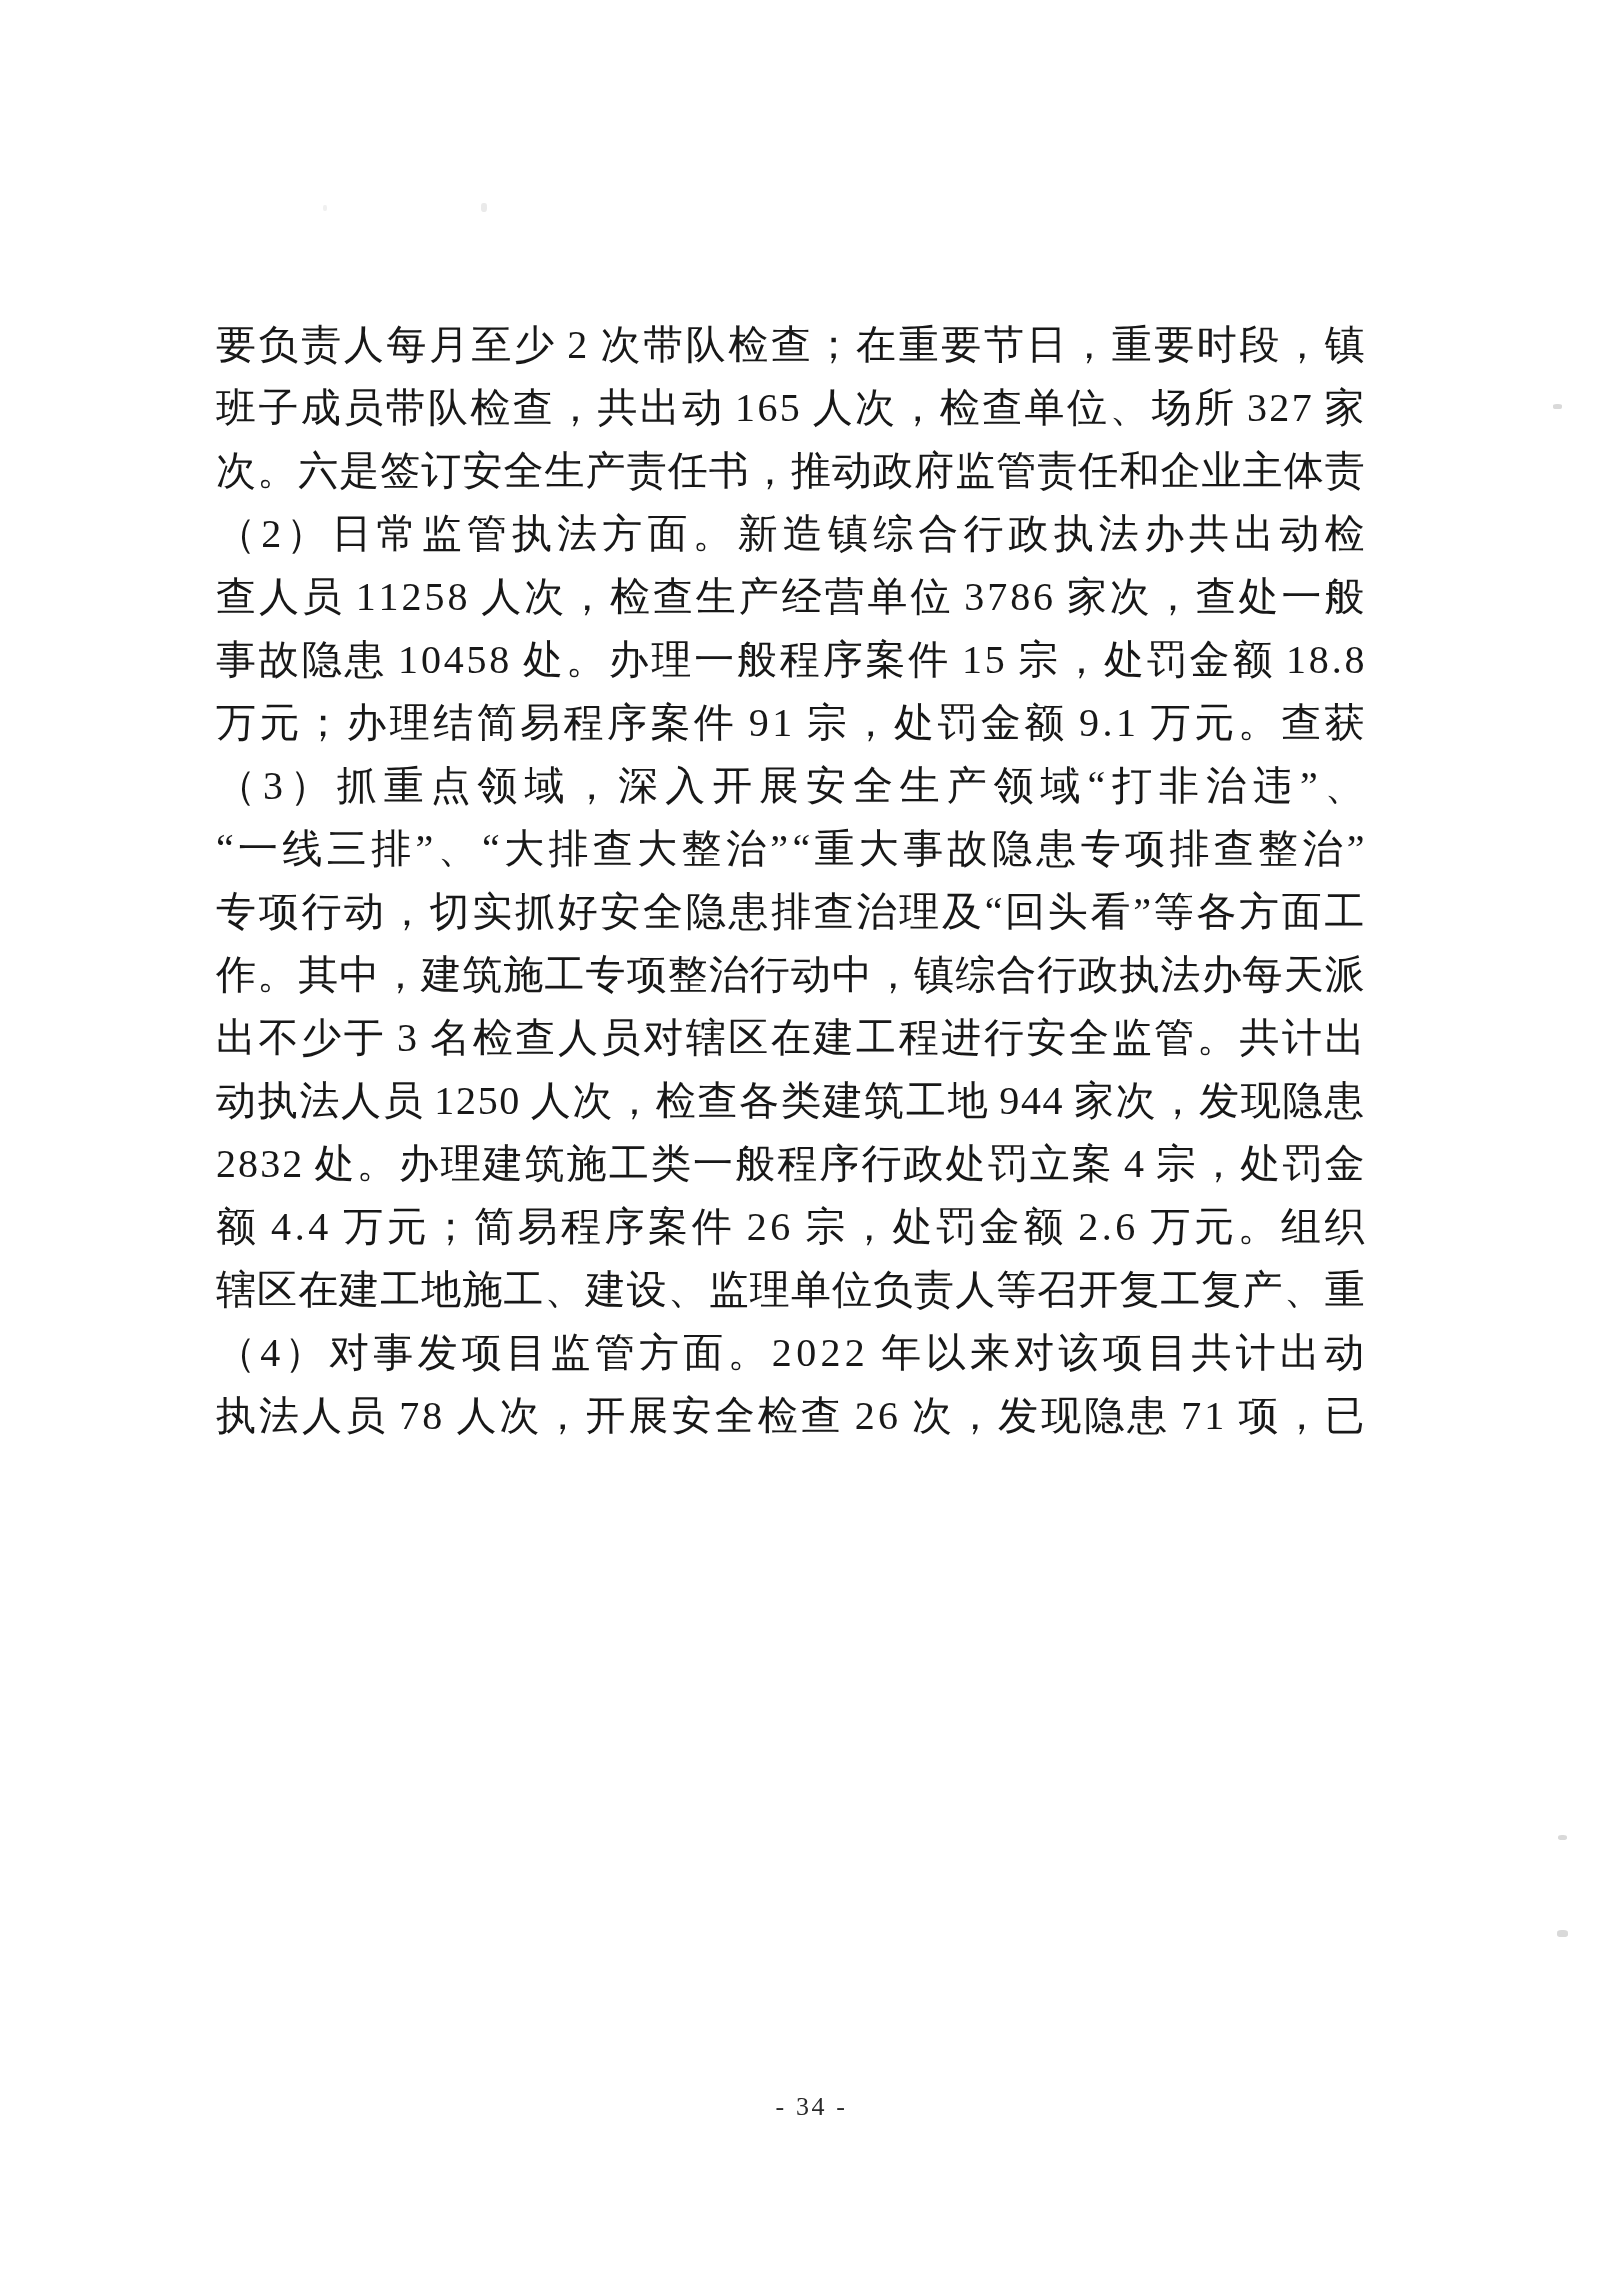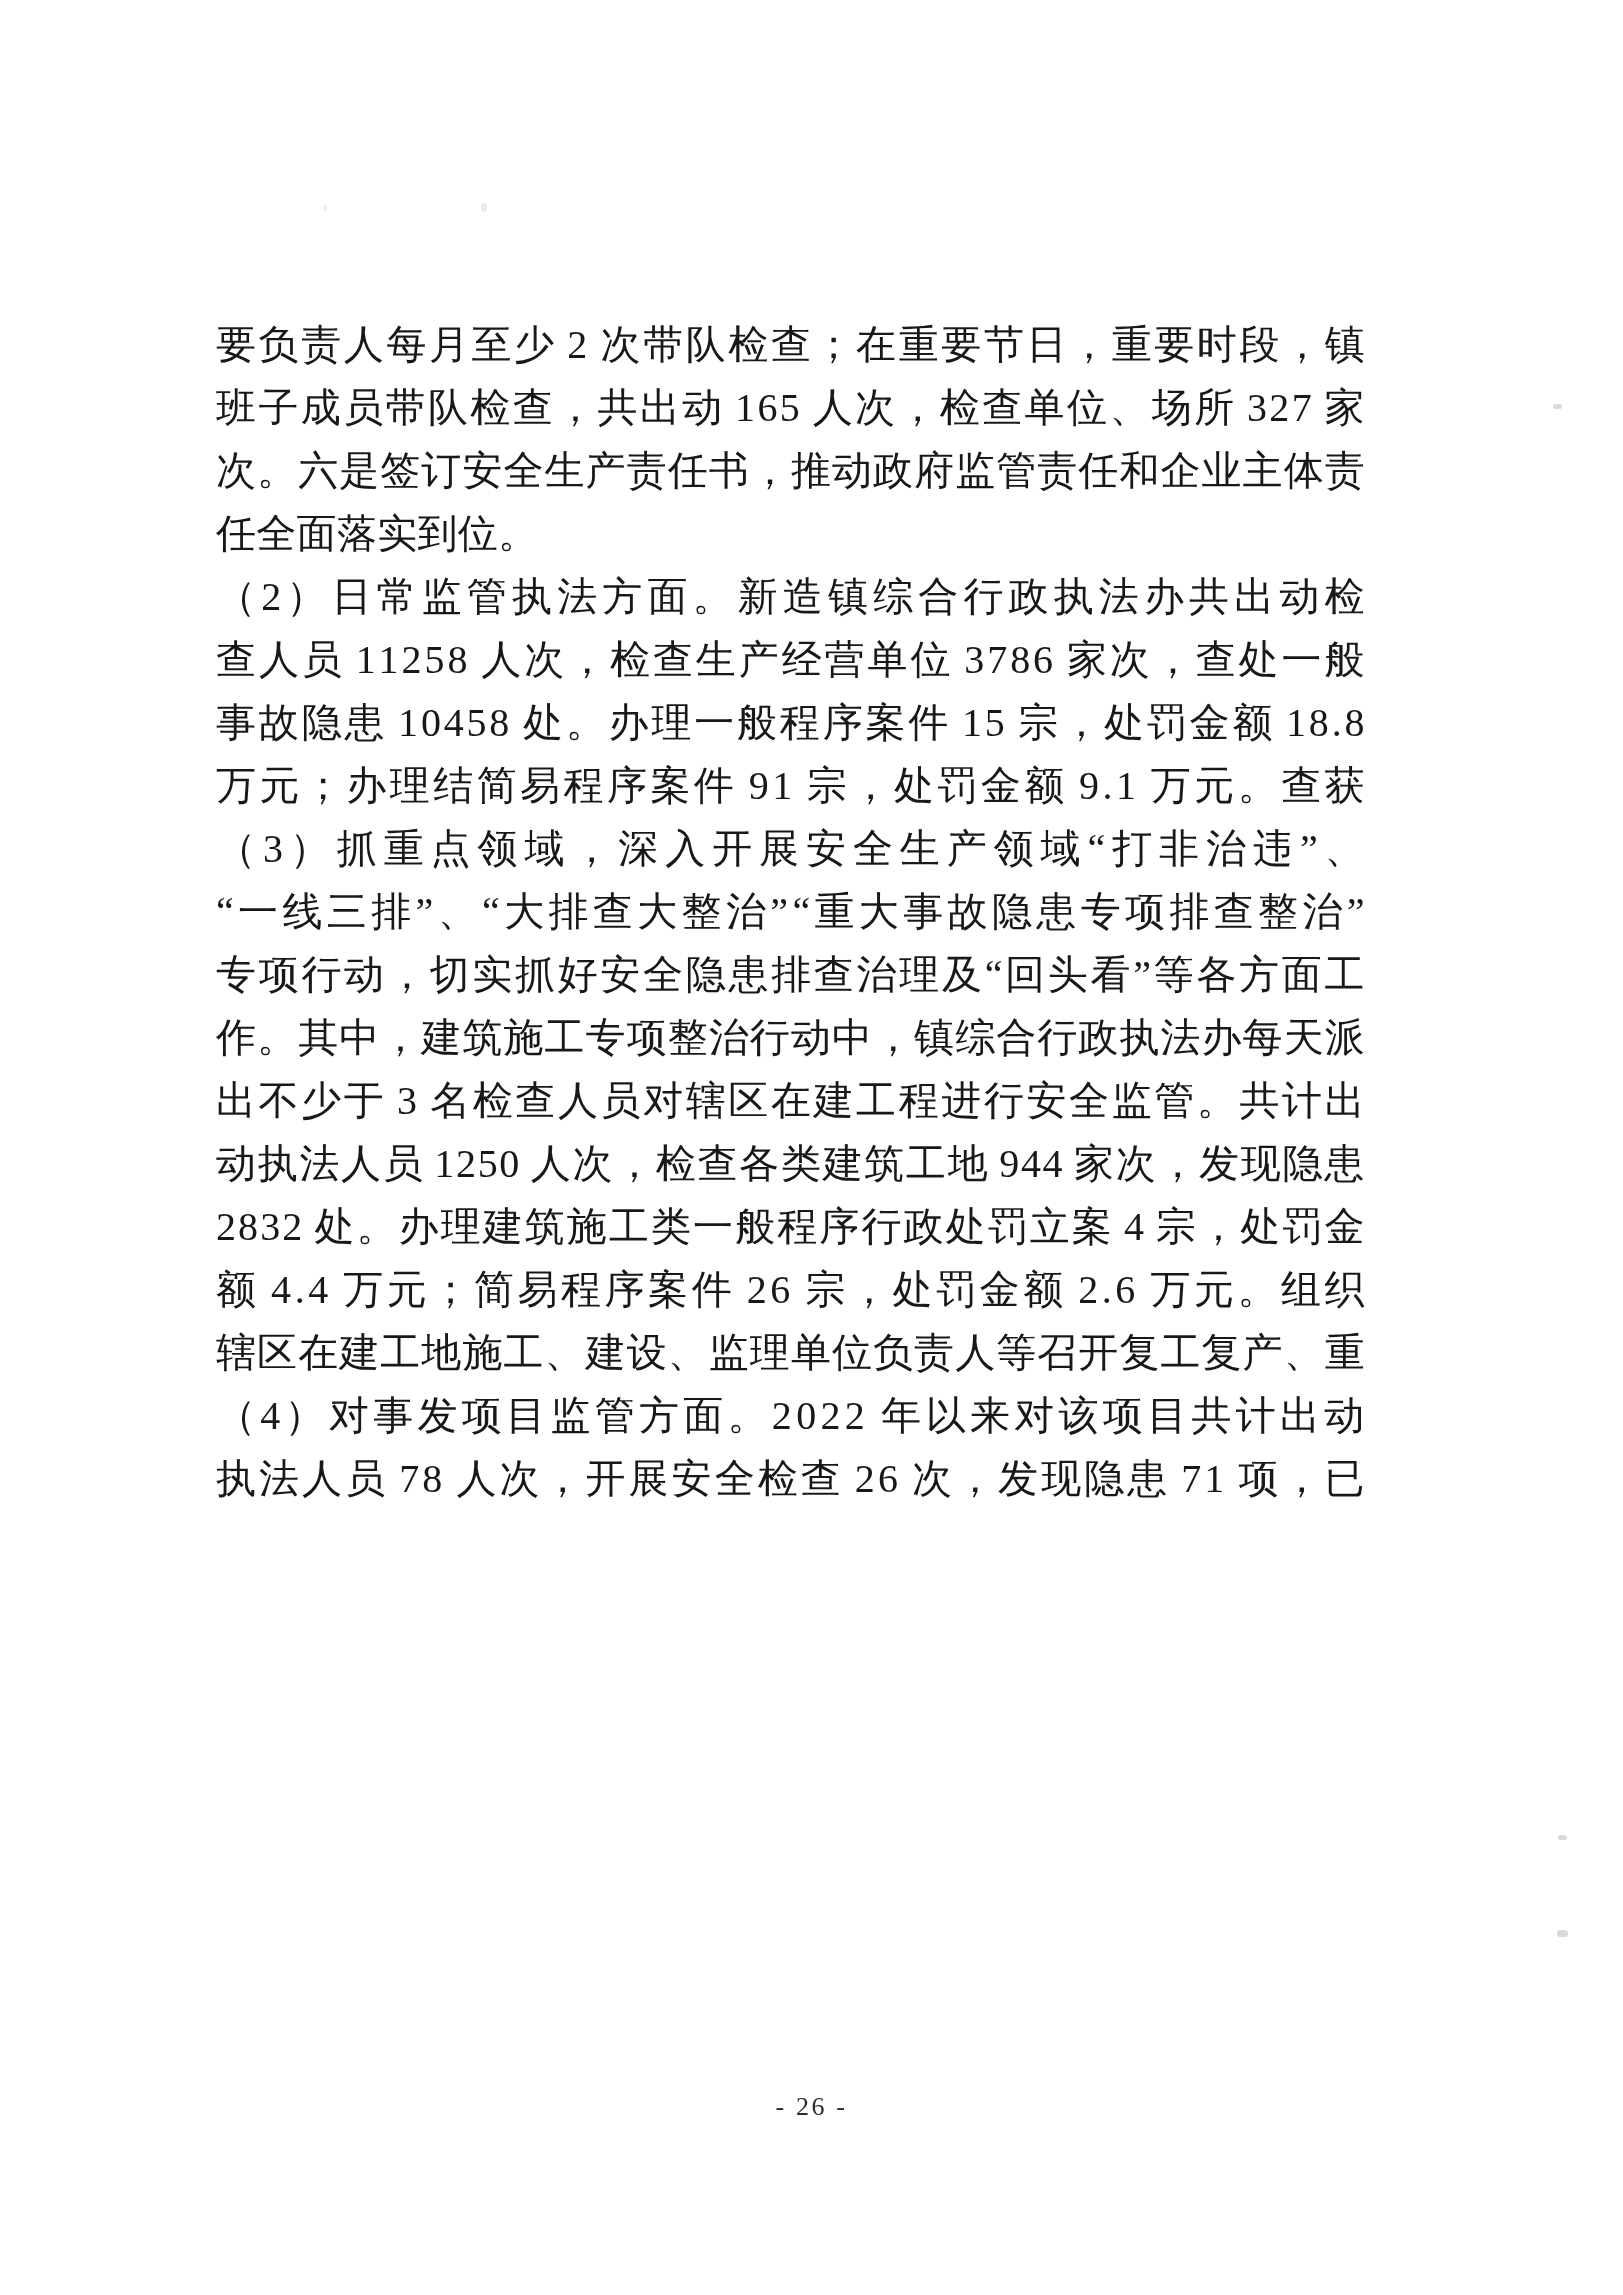--- a/index.html
+++ b/index.html
@@ -169,21 +169,20 @@
         <span>管</span>
         <span>责</span>
         <span>任</span>
         <span>和</span>
         <span>企</span>
         <span>业</span>
         <span>主</span>
         <span>体</span>
         <span>责</span>
       </div>
-      <div class="doc-line">任全面落实到位。</div>
       <div class="doc-line justify indent">
         <span>（</span>
         <span>2</span>
         <span>）</span>
         <span>日</span>
         <span>常</span>
         <span>监</span>
         <span>管</span>
         <span>执</span>
         <span>法</span>
@@ -663,21 +662,21 @@
         <span>7</span>
         <span>1</span>
         <span> </span>
         <span>项</span>
         <span>，</span>
         <span>已</span>
       </div>
     </div>
 
   <div id="page-footer">
-    <span id="page-number">- 26 -</span>
+    <span id="page-number">- 34 -</span>
   </div>
 
   <span class="scan-speck" id="speck-1"></span>
   <span class="scan-speck" id="speck-2"></span>
   <span class="scan-speck" id="speck-3"></span>
   <span class="scan-speck" id="speck-4"></span>
   <span class="scan-speck" id="speck-5"></span>
 
 </div>
 

